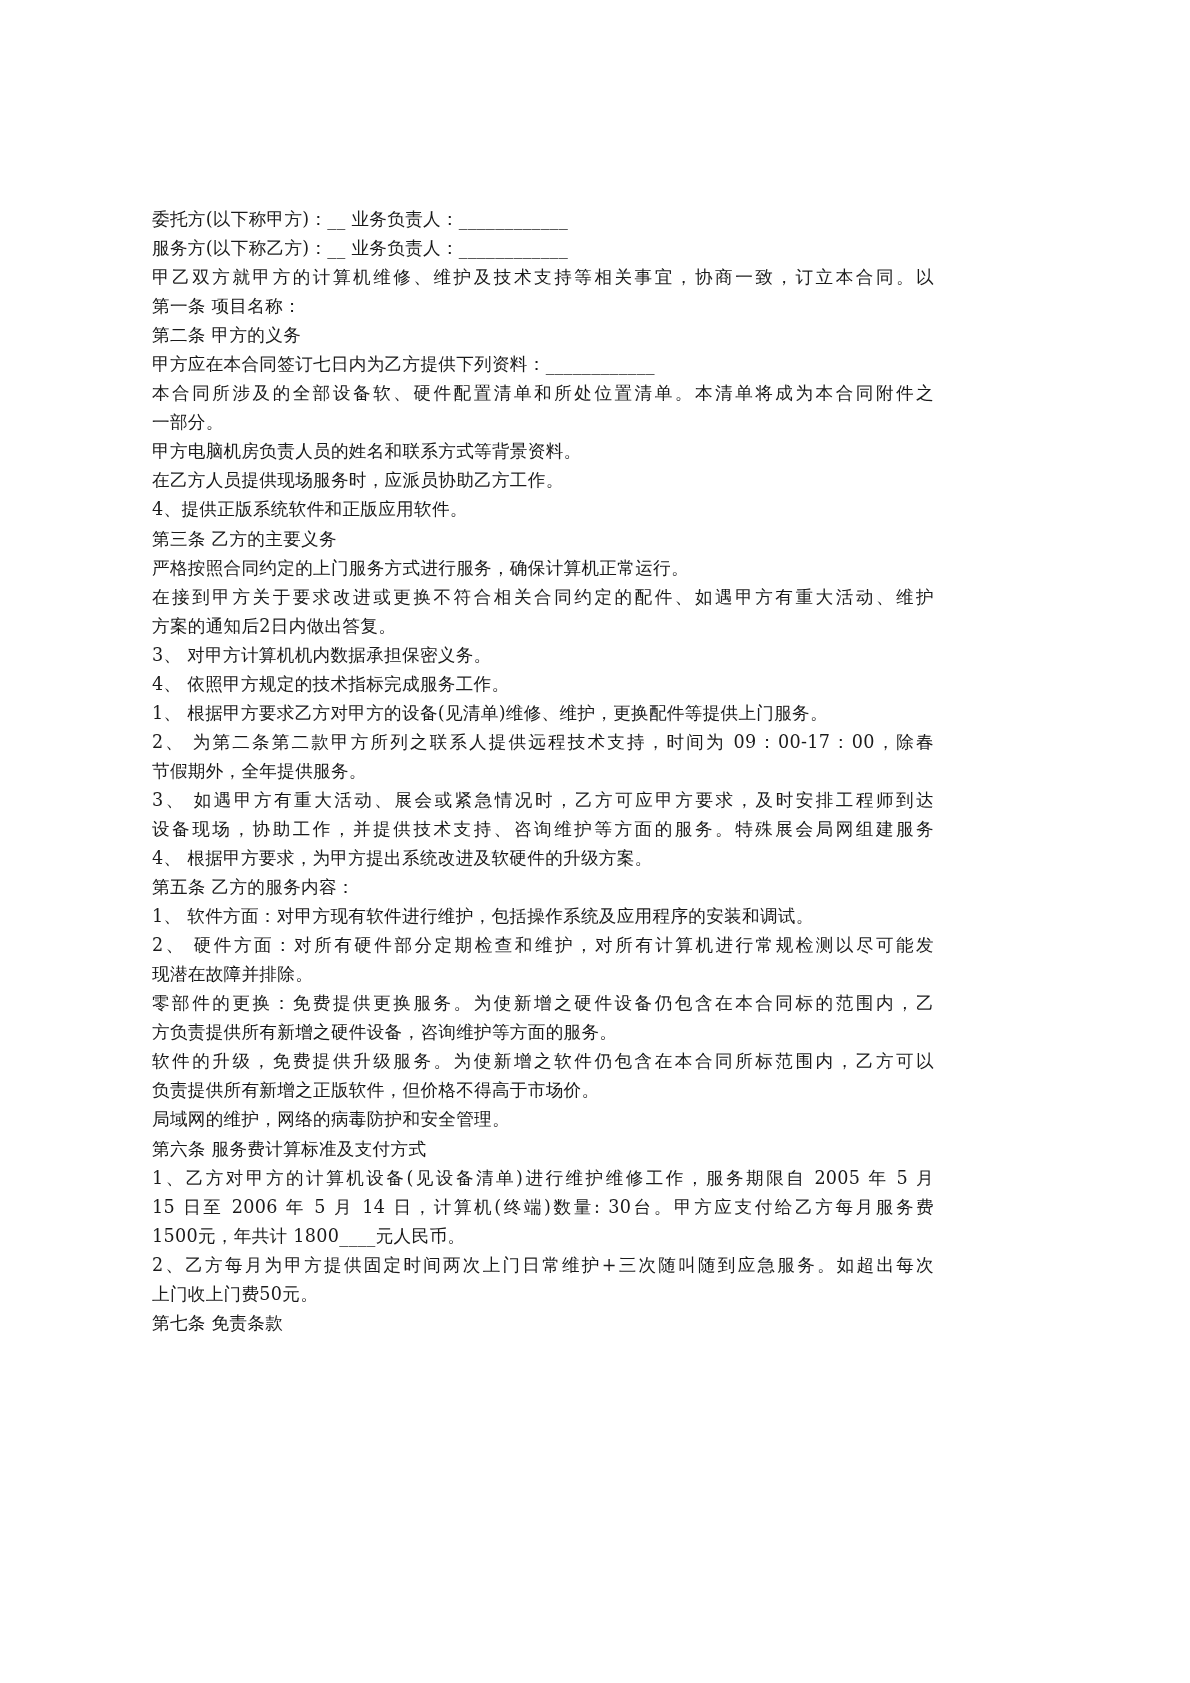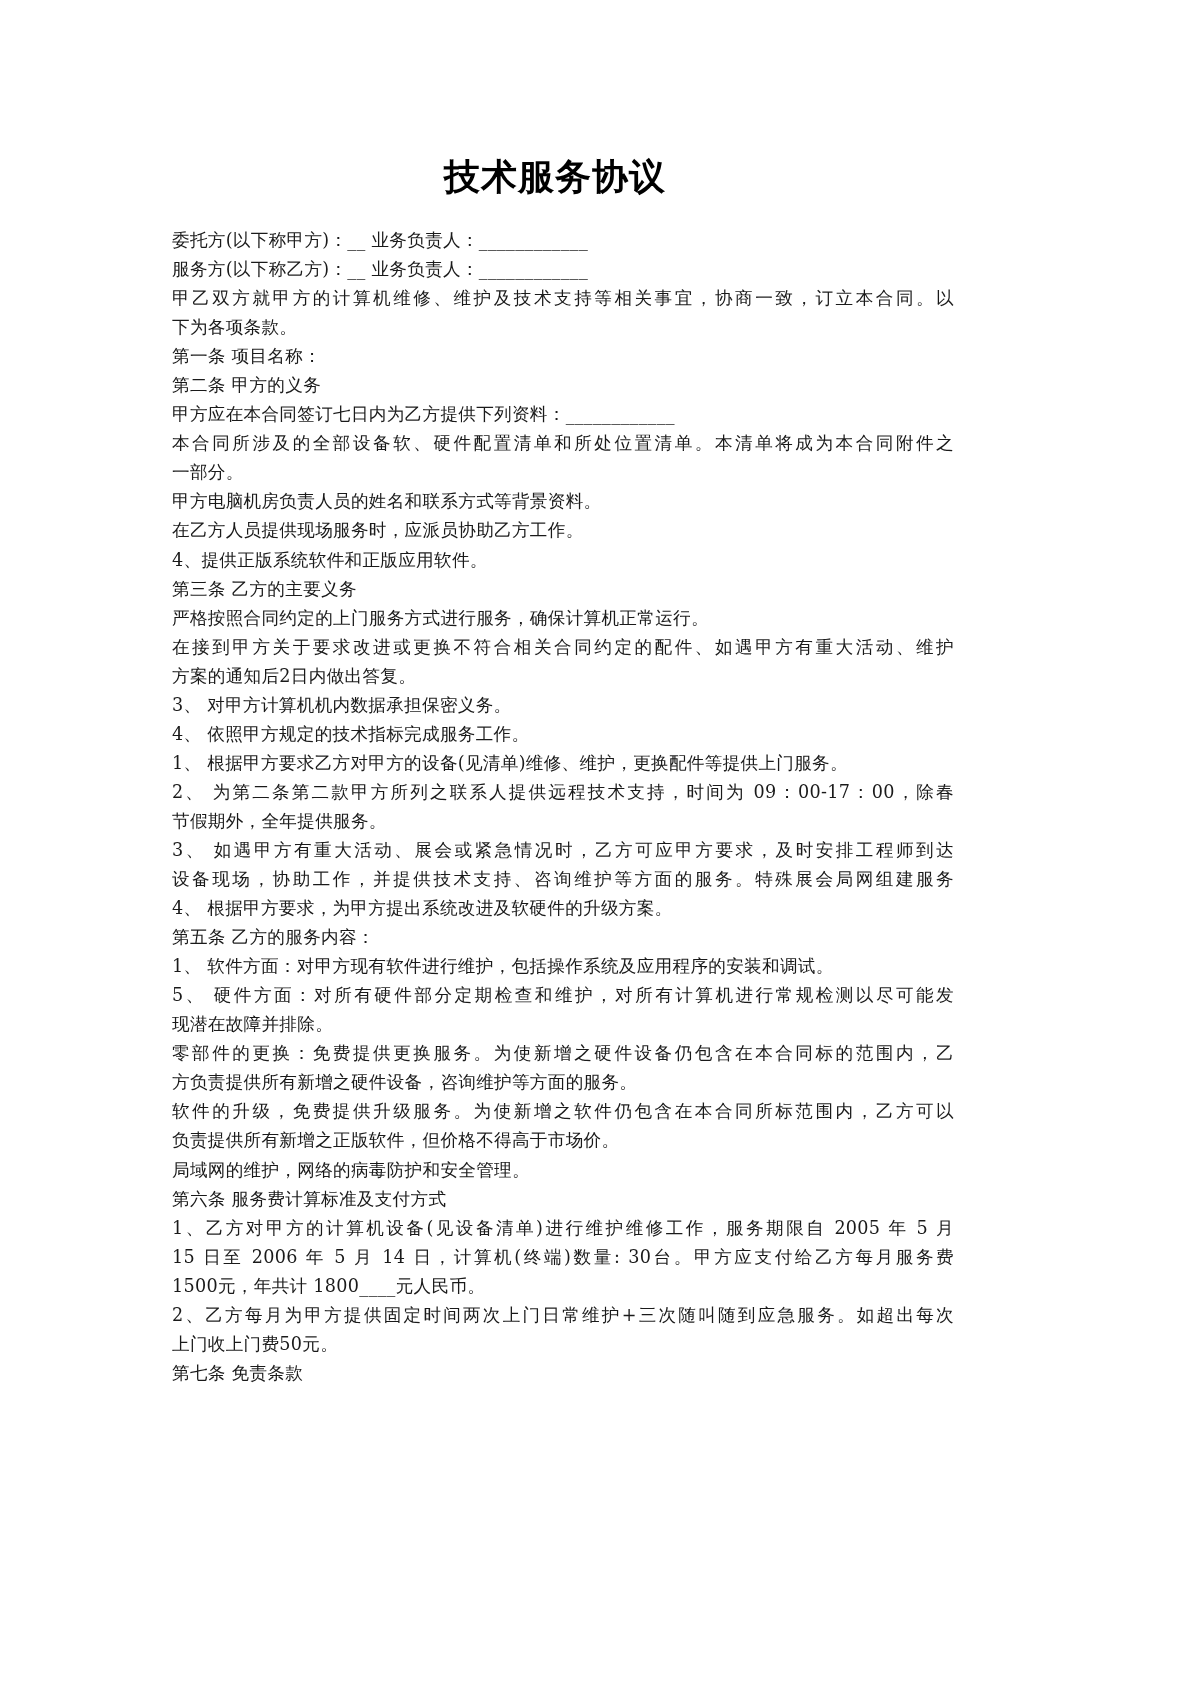--- a/index.html
+++ b/index.html
@@ -31,48 +31,45 @@
       text-align: center;
       font-family: "DejaVu Sans", "Liberation Sans", sans-serif;
       font-weight: bold;
       font-size: 36px;
       line-height: 50px;
       letter-spacing: 1px;
       color: #000;
     }
     .body {
       position: absolute;
-      left: 172px;
+      left: 152px;
       top: 205px;
       width: 782px;
-      margin-top: 21px;
     }
     .line {
       font-size: 17.6px;
       line-height: 29.05px;
       height: 29.05px;
       white-space: nowrap;
       overflow: visible;
       letter-spacing: 0.3px;
     }
     .line.justify {
       text-align: justify;
       text-align-last: justify;
     }
   </style>
 </head>
 <body>
 
 <div class="page">
-  <div class="title">技术服务协议</div>
   <div class="body" id="doc-body">
       <div class="line">委托方(以下称甲方)：__ 业务负责人：____________</div>
       <div class="line">服务方(以下称乙方)：__ 业务负责人：____________</div>
       <div class="line justify">甲乙双方就甲方的计算机维修、维护及技术支持等相关事宜，协商一致，订立本合同。以</div>
-      <div class="line">下为各项条款。</div>
       <div class="line">第一条 项目名称：</div>
       <div class="line">第二条 甲方的义务</div>
       <div class="line">甲方应在本合同签订七日内为乙方提供下列资料：____________</div>
       <div class="line justify">本合同所涉及的全部设备软、硬件配置清单和所处位置清单。本清单将成为本合同附件之</div>
       <div class="line">一部分。</div>
       <div class="line">甲方电脑机房负责人员的姓名和联系方式等背景资料。</div>
       <div class="line">在乙方人员提供现场服务时，应派员协助乙方工作。</div>
       <div class="line">4、提供正版系统软件和正版应用软件。</div>
       <div class="line">第三条 乙方的主要义务</div>
       <div class="line">严格按照合同约定的上门服务方式进行服务，确保计算机正常运行。</div>
@@ -81,21 +78,21 @@
       <div class="line">3、 对甲方计算机机内数据承担保密义务。</div>
       <div class="line">4、 依照甲方规定的技术指标完成服务工作。</div>
       <div class="line">1、 根据甲方要求乙方对甲方的设备(见清单)维修、维护，更换配件等提供上门服务。</div>
       <div class="line justify">2、 为第二条第二款甲方所列之联系人提供远程技术支持，时间为 09：00-17：00，除春</div>
       <div class="line">节假期外，全年提供服务。</div>
       <div class="line justify">3、 如遇甲方有重大活动、展会或紧急情况时，乙方可应甲方要求，及时安排工程师到达</div>
       <div class="line justify">设备现场，协助工作，并提供技术支持、咨询维护等方面的服务。特殊展会局网组建服务</div>
       <div class="line">4、 根据甲方要求，为甲方提出系统改进及软硬件的升级方案。</div>
       <div class="line">第五条 乙方的服务内容：</div>
       <div class="line">1、 软件方面：对甲方现有软件进行维护，包括操作系统及应用程序的安装和调试。</div>
-      <div class="line justify">5、 硬件方面：对所有硬件部分定期检查和维护，对所有计算机进行常规检测以尽可能发</div>
+      <div class="line justify">2、 硬件方面：对所有硬件部分定期检查和维护，对所有计算机进行常规检测以尽可能发</div>
       <div class="line">现潜在故障并排除。</div>
       <div class="line justify">零部件的更换：免费提供更换服务。为使新增之硬件设备仍包含在本合同标的范围内，乙</div>
       <div class="line">方负责提供所有新增之硬件设备，咨询维护等方面的服务。</div>
       <div class="line justify">软件的升级，免费提供升级服务。为使新增之软件仍包含在本合同所标范围内，乙方可以</div>
       <div class="line">负责提供所有新增之正版软件，但价格不得高于市场价。</div>
       <div class="line">局域网的维护，网络的病毒防护和安全管理。</div>
       <div class="line">第六条 服务费计算标准及支付方式</div>
       <div class="line justify">1、乙方对甲方的计算机设备(见设备清单)进行维护维修工作，服务期限自 2005 年 5 月</div>
       <div class="line justify">15 日至 2006 年 5 月 14 日，计算机(终端)数量: 30台。甲方应支付给乙方每月服务费</div>
       <div class="line">1500元，年共计 1800____元人民币。</div>

